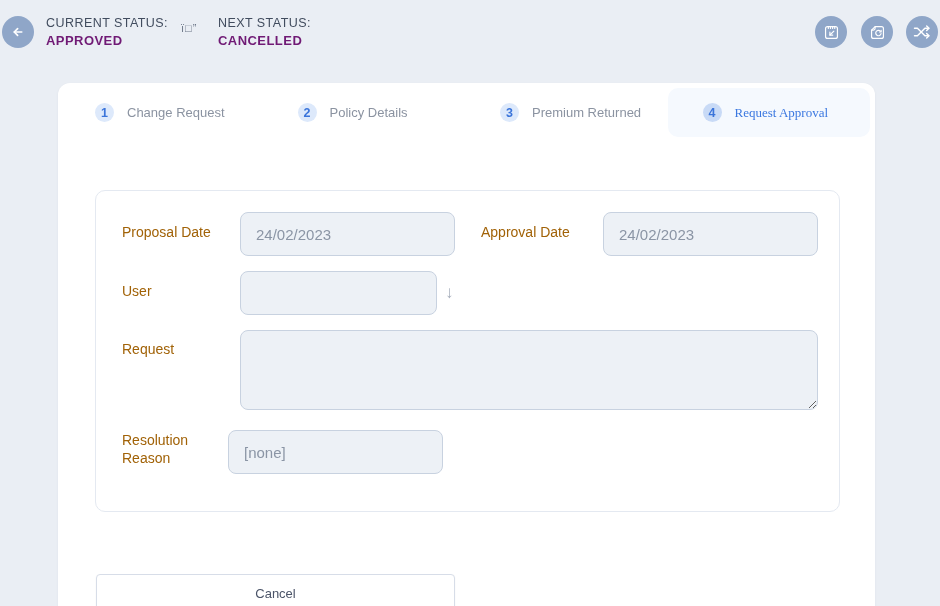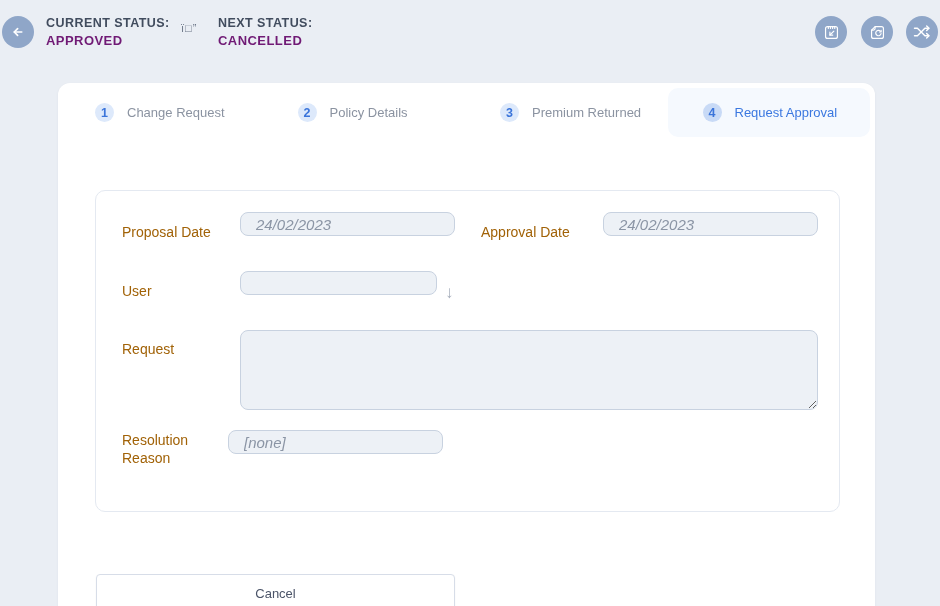--- a/index.html
+++ b/index.html
@@ -13,21 +13,21 @@
   
   .circle-btn {
     position:absolute; width:32px; height:32px; border-radius:50%;
     background:#8fa6c8; border:none; display:flex; align-items:center;
     justify-content:center; cursor:pointer; padding:0;
   }
   .circle-btn svg { display:block; }
   .back-btn { left:2px; top:16px; }
   .status-block { position:absolute; top:14px; }
   .status-label {
-    font-size:12.5px; font-weight:700; letter-spacing:.45px;
+    font-size:12.5px; font-weight:400; letter-spacing:.45px;
     color:#414c5e; line-height:18px; white-space:nowrap;
   }
   .status-value {
     font-size:13px; font-weight:700; letter-spacing:.45px;
     color:#701a75; line-height:18px; white-space:nowrap;
   }
   .cur-status { left:46px; }
   .next-status { left:218px; }
   .divider-glyph {
     position:absolute; left:181px; top:22px; font-size:11px;
@@ -48,37 +48,37 @@
     padding-left:35px; cursor:pointer; border-radius:10px;
   }
   .tab.active { background:#f5f9fe; }
   .tab-badge {
     width:19px; height:19px; border-radius:50%; background:#dde9fb;
     color:#3a74da; font-size:12.5px; font-weight:600;
     display:flex; align-items:center; justify-content:center; flex:0 0 auto;
   }
   .tab.active .tab-badge { background:#c8daf6; }
   .tab-label { font-size:13px; color:#8b93a1; white-space:nowrap; }
-  .tab.active .tab-label { color:#3b78e0; font-weight:500; }
+  .tab.active .tab-label { color:#3b78e0; font-weight:500;font-family:Liberation Serif, serif; }
 
   
   .card {
     position:absolute; left:37px; top:107px; width:745px; height:322px;
     background:#fff; border:1px solid #e4e9f1; border-radius:10px;
   }
   .fld-label {
     position:absolute; left:26px; width:104px;
     font-size:14px; color:#a16207; line-height:18px;
   }
   .ctl {
     position:absolute; background:#edf1f6; border:1px solid #c8d2e0;
     border-radius:8px; font-family:inherit;
     font-size:15px; color:#8b95a5; padding:0 15px; outline:none;
   }
-  input.ctl { height:24px;font-style:italic; }
+  input.ctl { height:44px; }
   textarea.ctl { padding:10px 15px; resize:both; }
   .dd-arrow {
     position:absolute; font-size:17px; color:#a6adbb; line-height:1;
   }
 
   
   .cancel-btn {
     position:absolute; left:38px; top:475px; width:359px; height:38px;
     background:#fff; border:1px solid #d7dde8; border-radius:4px;
     font-family:inherit; font-size:13px; color:#4b5468; cursor:pointer;

